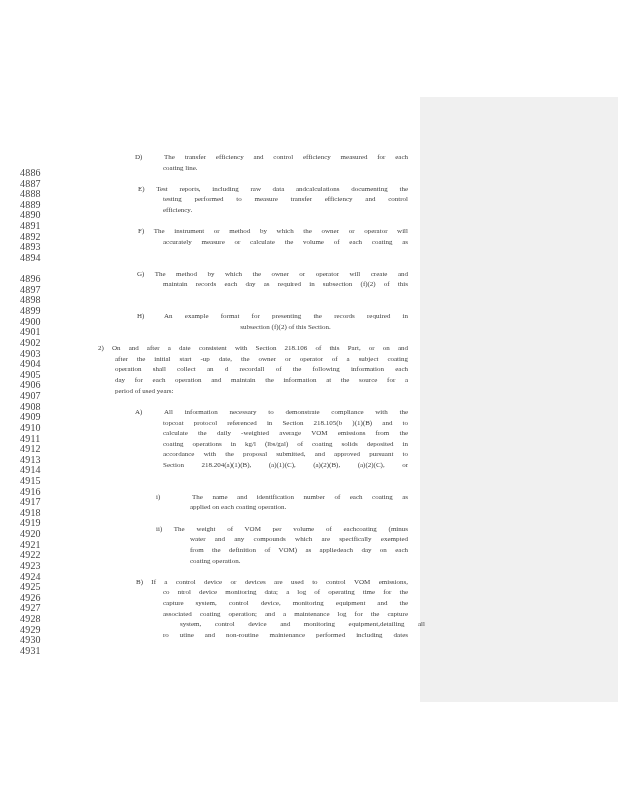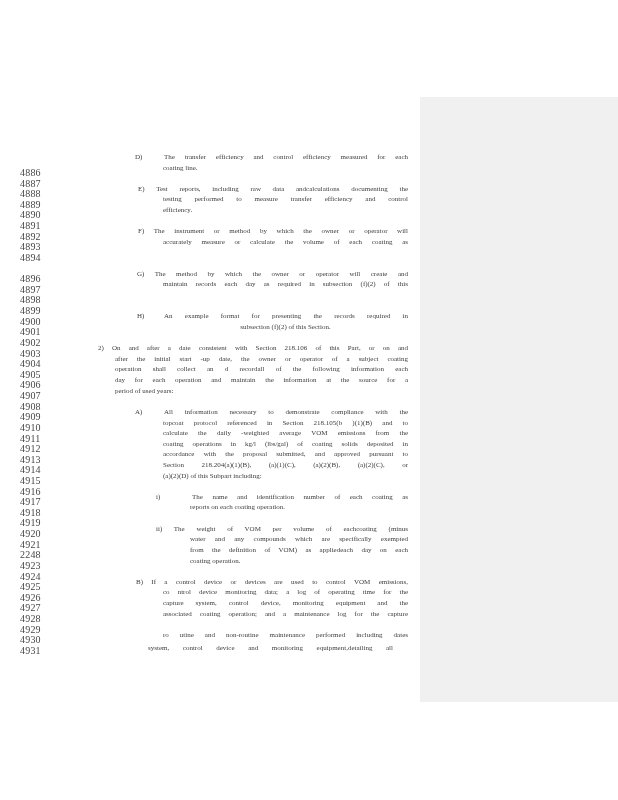--- a/index.html
+++ b/index.html
@@ -179,43 +179,42 @@
       <div class="doc-line" style="top: 449.36px; color: rgb(61, 61, 61);">
         <span class="line-number">4914</span>
         <span class="line-text just" style="left: 163px; width: 245px;">accordance with the proposal submitted, and approved pursuant to</span>
       </div>
       <div class="doc-line" style="top: 459.98px; color: rgb(61, 61, 61);">
         <span class="line-number">4915</span>
         <span class="line-text just" style="left: 163px; width: 245px;">Section 218.204(a)(1)(B), (a)(1)(C), (a)(2)(B), (a)(2)(C), or</span>
       </div>
       <div class="doc-line" style="top: 470.6px; color: rgb(61, 61, 61);">
         <span class="line-number">4916</span>
-        <span class="line-text" style="left: 163px; width: 245px;">(a)(2)(D) of this Subpart including:</span>
       </div>
       <div class="doc-line" style="top: 481.22px; color: rgb(61, 61, 61);">
         <span class="line-number">4917</span>
       </div>
       <div class="doc-line" style="top: 491.84px; color: rgb(61, 61, 61);">
         <span class="line-number">4918</span>
         <span class="line-label" style="left: 156px;">i)</span>
         <span class="line-text just" style="left: 192px; width: 216px;">The name and identification number of each coating as</span>
       </div>
       <div class="doc-line" style="top: 502.46px; color: rgb(61, 61, 61);">
         <span class="line-number">4919</span>
-        <span class="line-text" style="left: 190px; width: 218px;">reports on each coating operation.</span>
+        <span class="line-text" style="left: 190px; width: 218px;">applied on each coating operation.</span>
       </div>
       <div class="doc-line" style="top: 513.08px; color: rgb(61, 61, 61);">
         <span class="line-number">4920</span>
       </div>
       <div class="doc-line" style="top: 523.7px; color: rgb(61, 61, 61);">
         <span class="line-number">4921</span>
         <span class="line-text just" style="left: 156px; width: 252px;">ii) The weight of VOM per volume of eachcoating (minus</span>
       </div>
       <div class="doc-line" style="top: 534.32px; color: rgb(61, 61, 61);">
-        <span class="line-number">2248</span>
+        <span class="line-number">4922</span>
         <span class="line-text just" style="left: 190px; width: 218px;">water and any compounds which are specifically exempted</span>
       </div>
       <div class="doc-line" style="top: 544.94px; color: rgb(61, 61, 61);">
         <span class="line-number">4923</span>
         <span class="line-text just" style="left: 190px; width: 218px;">from the definition of VOM) as appliedeach day on each</span>
       </div>
       <div class="doc-line" style="top: 555.56px; color: rgb(61, 61, 61);">
         <span class="line-number">4924</span>
         <span class="line-text" style="left: 190px; width: 218px;">coating operation.</span>
       </div>
@@ -233,20 +232,20 @@
       <div class="doc-line" style="top: 598.04px; color: rgb(61, 61, 61);">
         <span class="line-number">4928</span>
         <span class="line-text just" style="left: 163px; width: 245px;">capture system, control device, monitoring equipment and the</span>
       </div>
       <div class="doc-line" style="top: 608.66px; color: rgb(61, 61, 61);">
         <span class="line-number">4929</span>
         <span class="line-text just" style="left: 163px; width: 245px;">associated coating operation; and a maintenance log for the capture</span>
       </div>
       <div class="doc-line" style="top: 619.28px; color: rgb(61, 61, 61);">
         <span class="line-number">4930</span>
-        <span class="line-text just" style="left: 148px; width: 245px; margin-top: 24px;">system, control device and monitoring equipment,detailing all</span>
+        <span class="line-text just" style="left: 180px; width: 245px;">system, control device and monitoring equipment,detailing all</span>
       </div>
       <div class="doc-line" style="top: 629.9px; color: rgb(61, 61, 61);">
         <span class="line-number">4931</span>
         <span class="line-text just" style="left: 163px; width: 245px;">ro utine and non-routine maintenance performed including dates</span>
       </div>
     </div>
 </div>
 
 </body></html>

